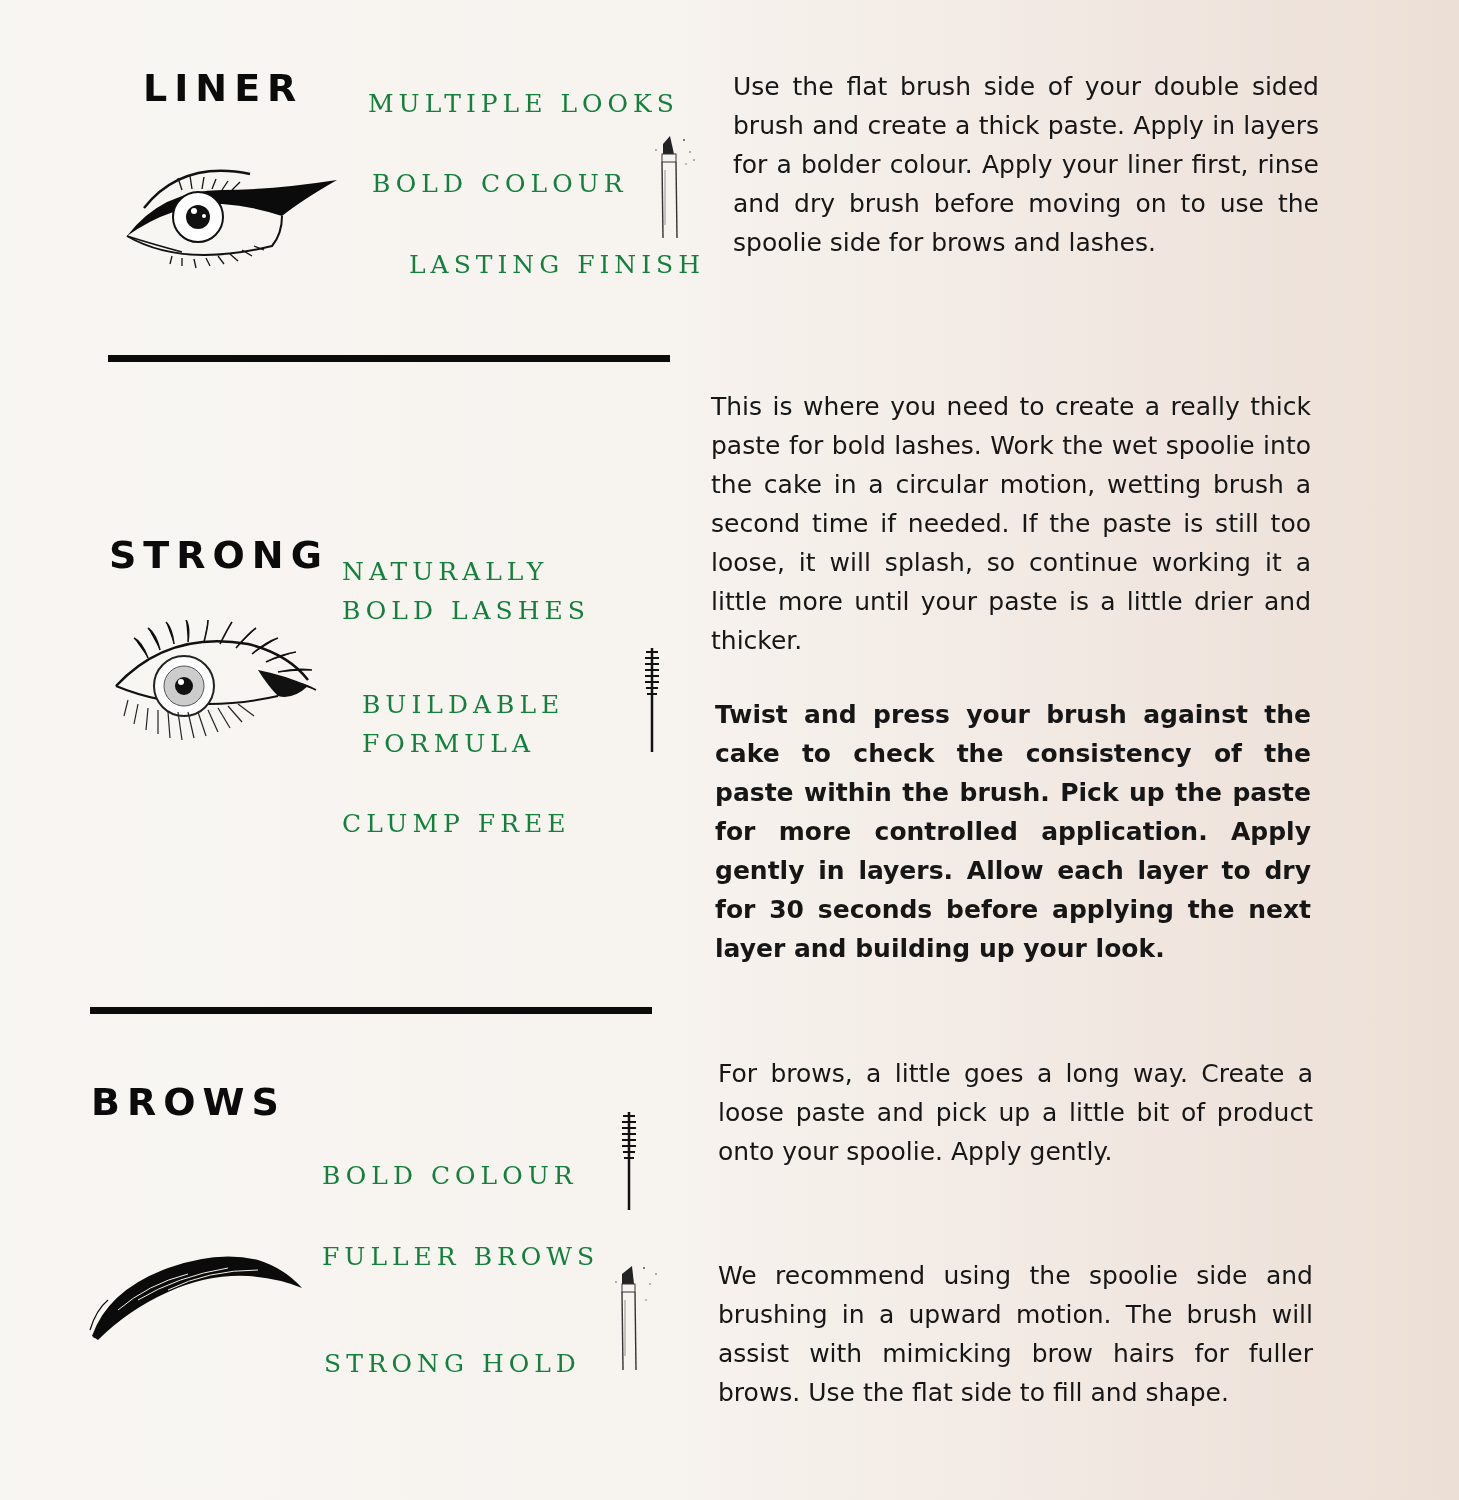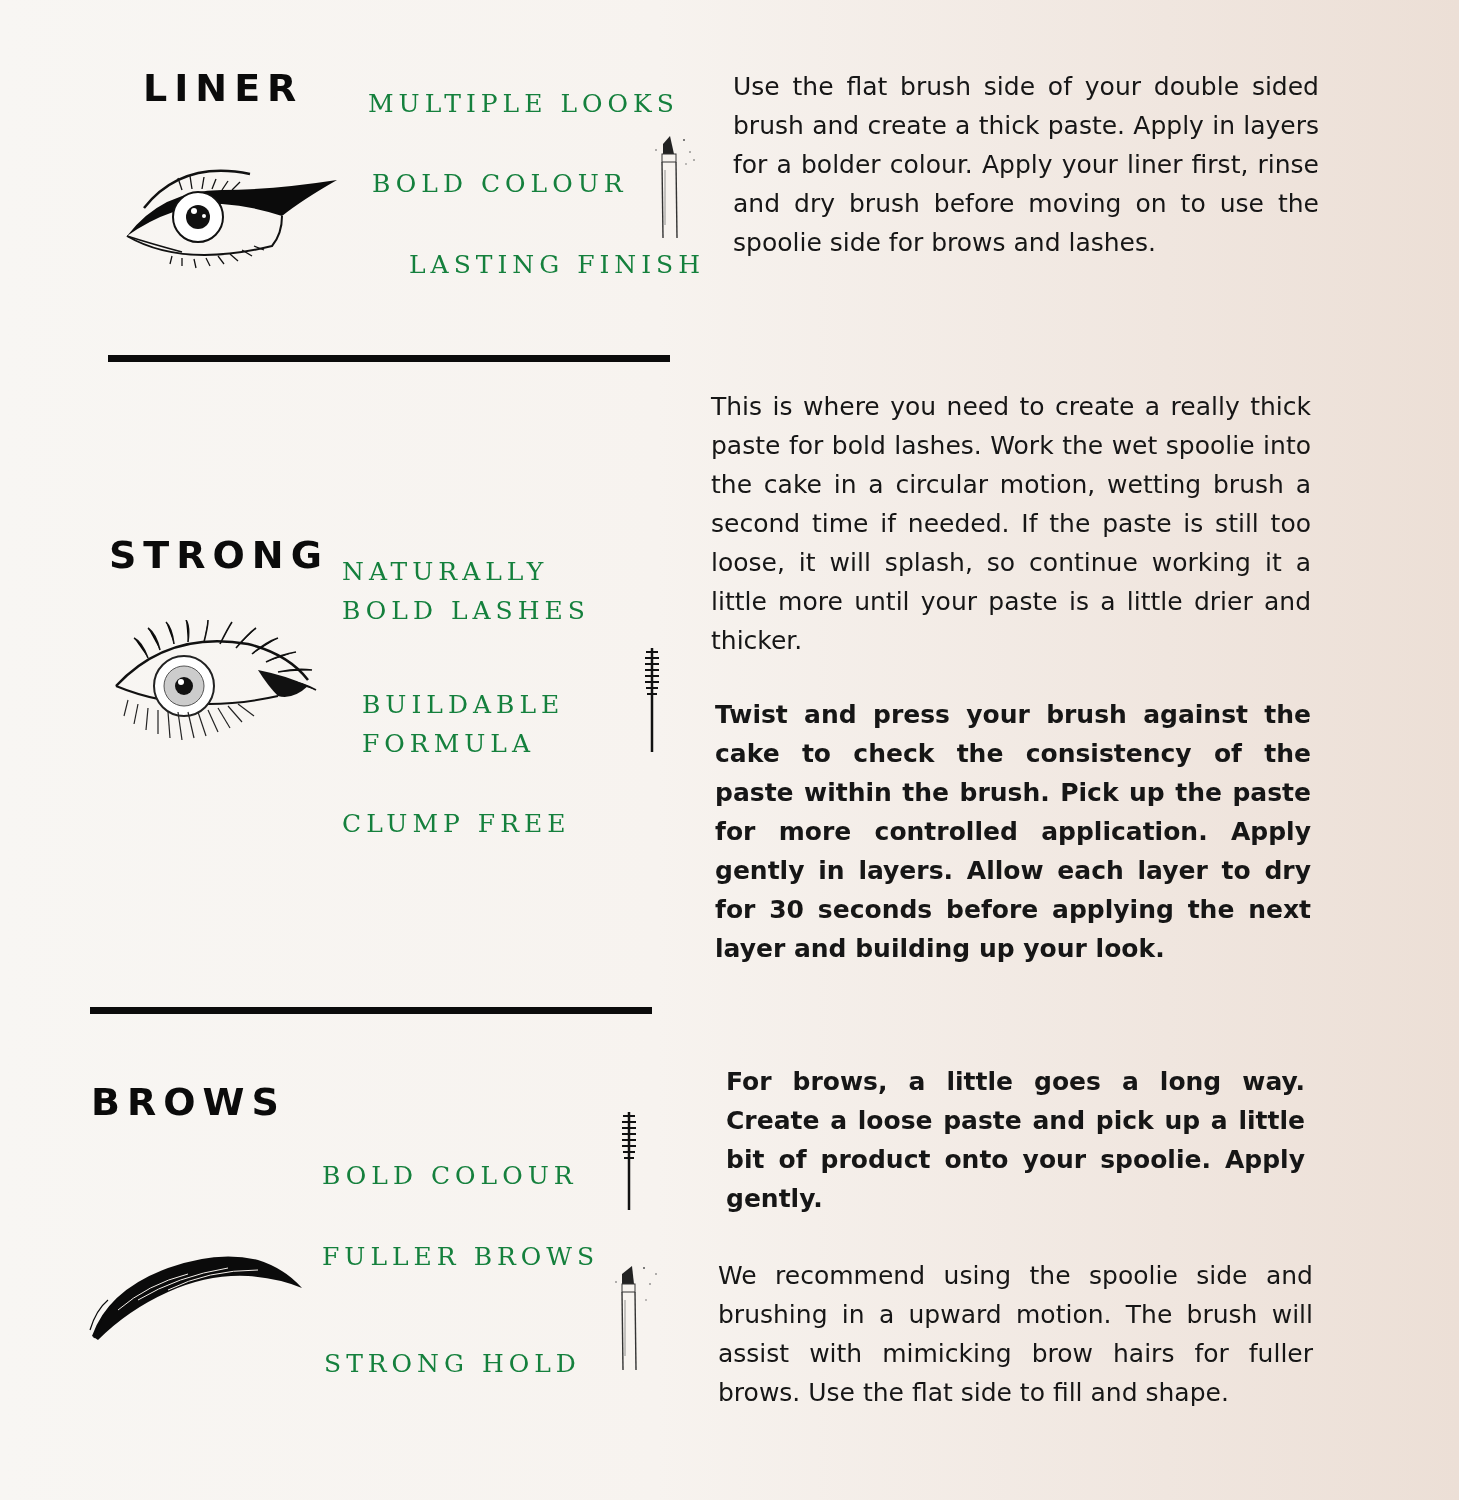--- a/index.html
+++ b/index.html
@@ -208,17 +208,17 @@
         <circle cx="4" cy="22" r="0.8"></circle>
         <circle cx="32" cy="8" r="1"></circle>
         <circle cx="38" cy="24" r="0.8"></circle>
         <circle cx="44" cy="14" r="0.8"></circle>
         <circle cx="34" cy="40" r="0.7"></circle>
       </g>
   </svg>
 </div>
 
 <div class="abs" style="left:718px; top:1054px; width:595px;">
-  <p class="para" style="margin:8px;font-weight:bold;">For brows, a little goes a long way. Create a loose paste and pick up a little bit of product onto your spoolie. Apply gently.</p>
+  <p class="para" style="margin:0;">For brows, a little goes a long way. Create a loose paste and pick up a little bit of product onto your spoolie. Apply gently.</p>
 </div>
 <div class="abs" style="left:718px; top:1236px; width:595px;margin-top:20px;">
   <p class="para" style="margin:0;">We recommend using the spoolie side and brushing in a upward motion. The brush will assist with mimicking brow hairs for fuller brows. Use the flat side to fill and shape.</p>
 </div>
 
 </body></html>

